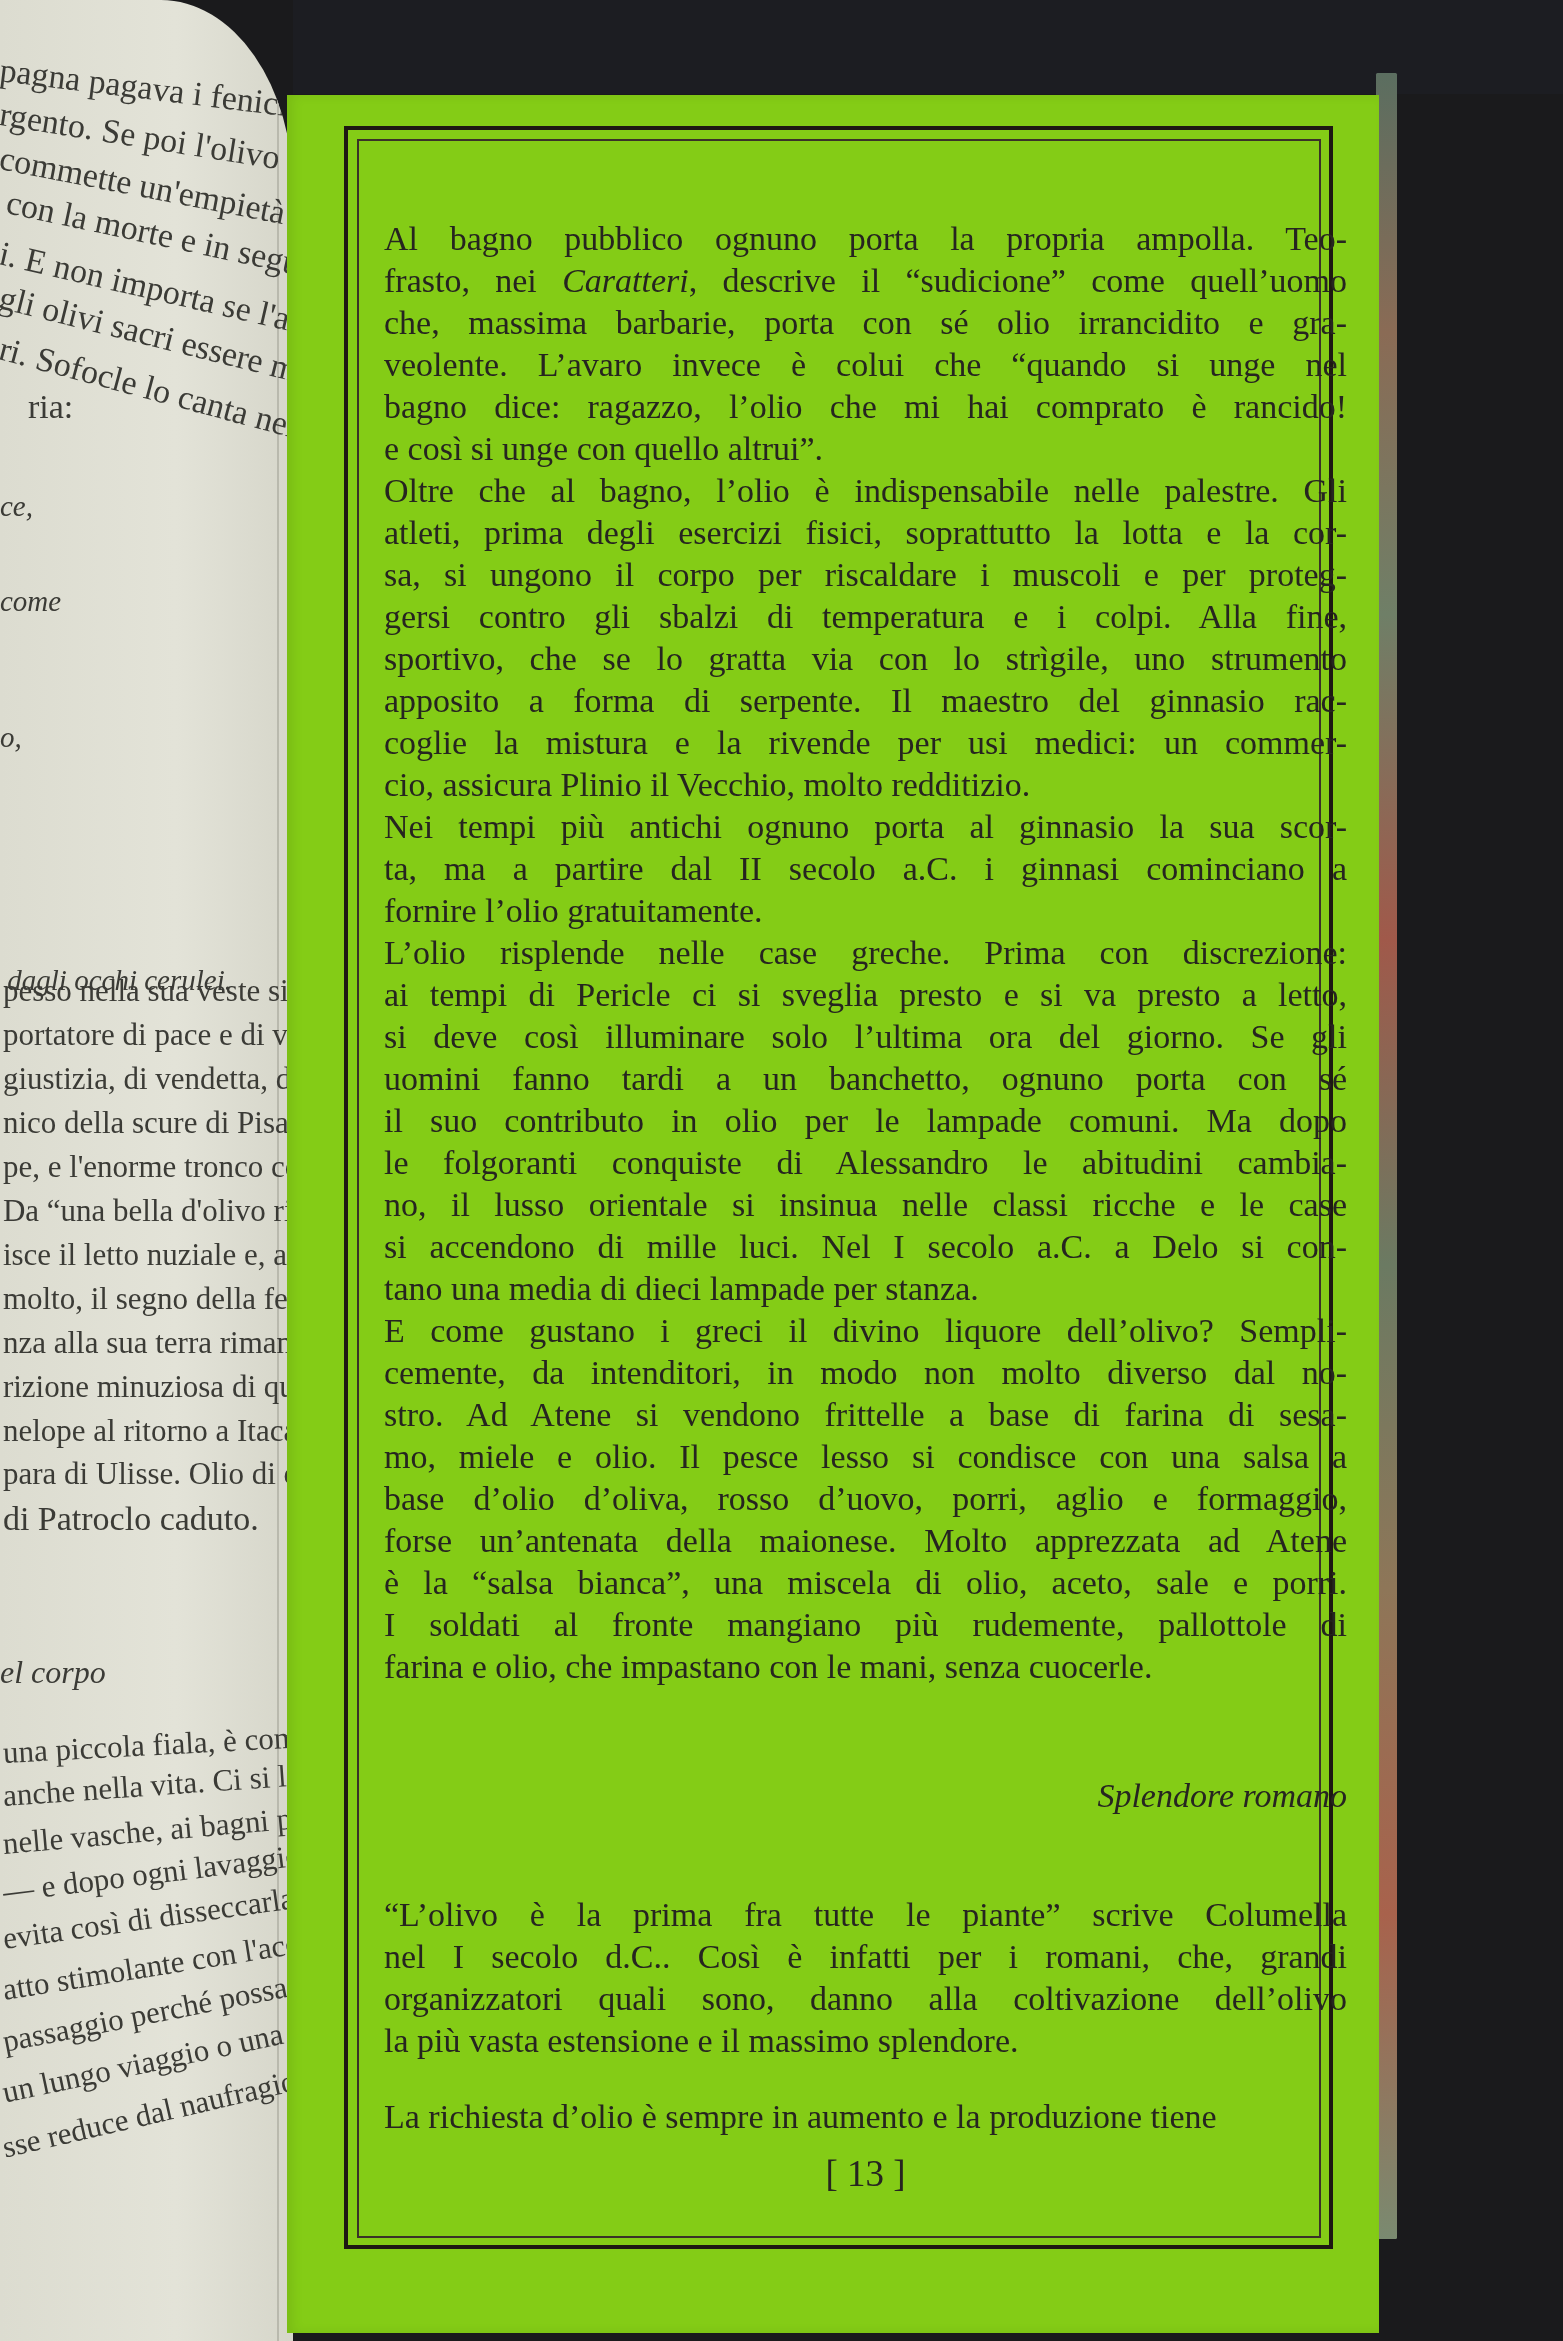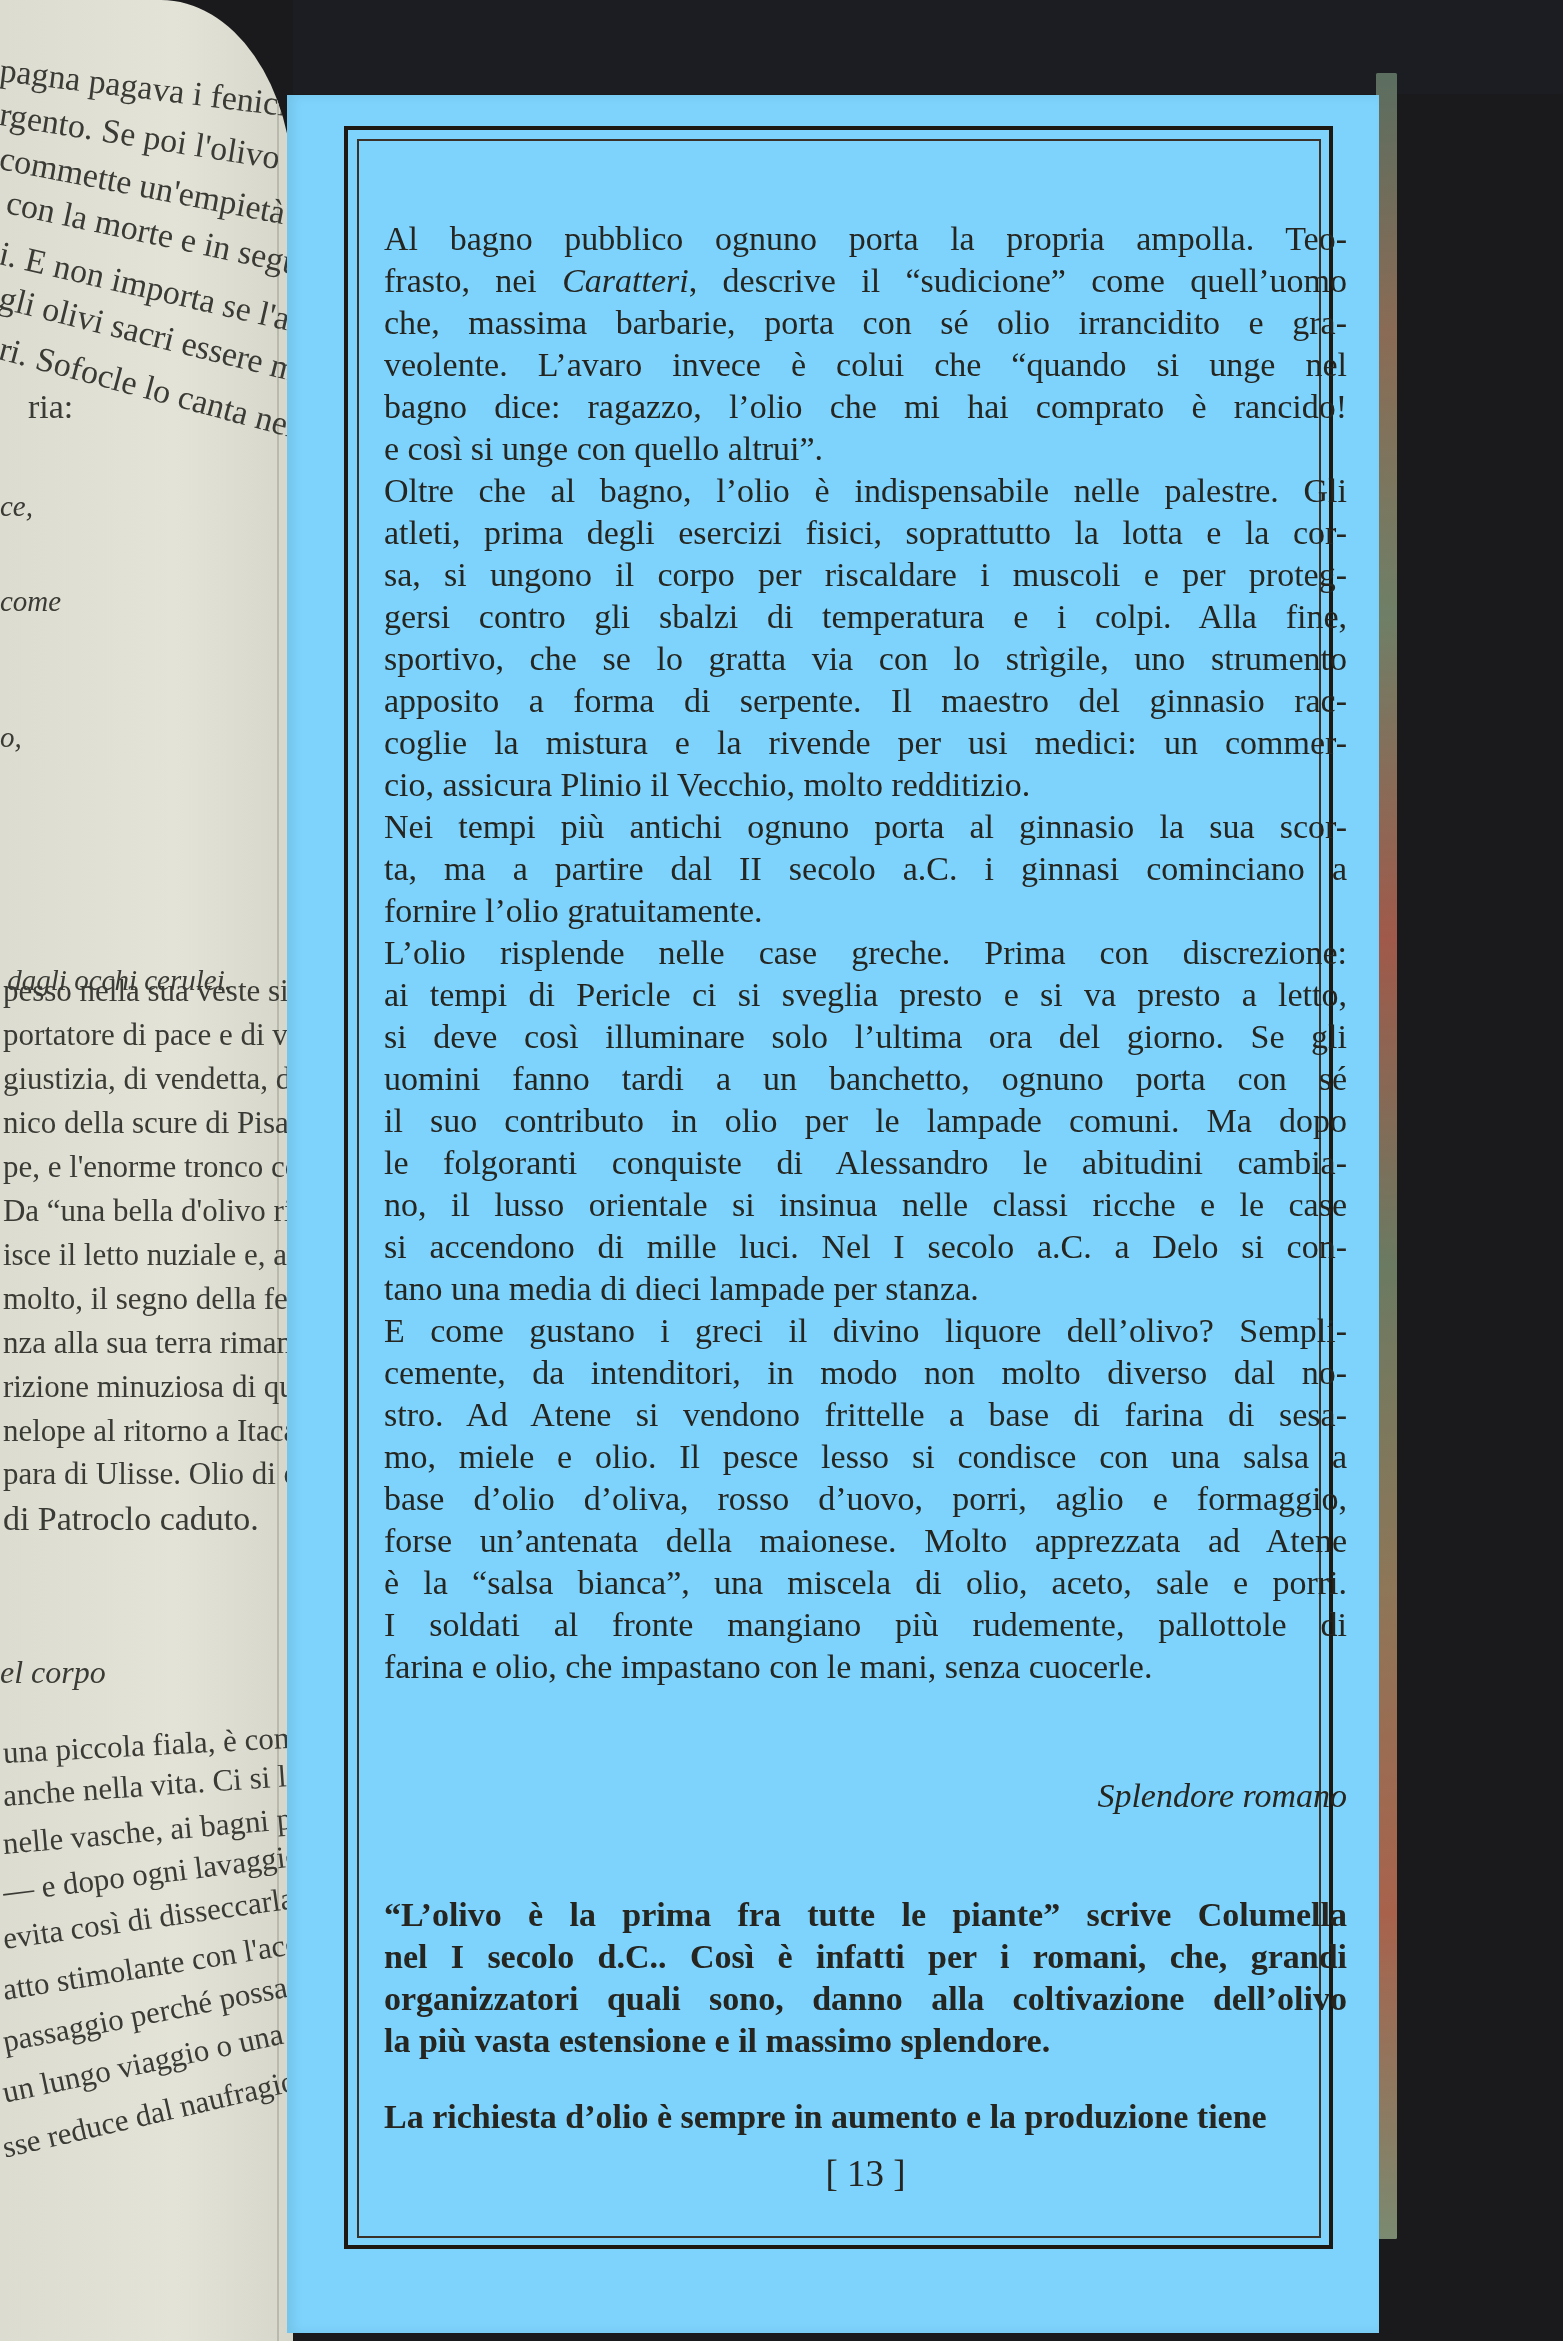--- a/index.html
+++ b/index.html
@@ -26,21 +26,21 @@
   .left-page .frame-arc {
     position:absolute; left:-29px; top:-44px; width:322px; height:410px;
     border-top:3.7px solid #2a2520; border-right:3.7px solid #2a2520;
     border-top-right-radius:161px 234px;
   }
   .lp-line { position:absolute; white-space:nowrap; color:#3b3b36; font-size:32px; transform-origin:left center; }
   .lp-italic { font-style:italic; }
   
   .right-page {
     position:absolute; left:287px; top:95px; width:1092px; height:2238px;
-    background:#7dd3fc; box-shadow:inset 5.9px 0 10.2px rgba(0,0,0,0.08);
+    background:#84cc16; box-shadow:inset 5.9px 0 10.2px rgba(0,0,0,0.08);
   }
   .outer-frame {
     position:absolute; left:57px; top:31px; width:981px; height:2115px;
     border:4.4px solid #1d1812;
   }
   .inner-frame {
     position:absolute; left:70px; top:44px; width:960px; height:2095px;
     border:2.2px solid #3a3228;
   }
   .text-block {
@@ -52,21 +52,21 @@
   .text-block .ln { display:block; text-align:justify; text-align-last:justify; white-space:nowrap; }
   .text-block .ln.last { text-align-last:left; }
   .section-title {
     position:absolute; left:97px; top:1682px; width:963px; text-align:right;
     font-style:italic; font-size:34px; color:#262520;
   }
   .text-block2 {
     position:absolute; left:97px; top:1765px; width:963px;
     color:#262520; font-size:34px; line-height:42px;
   }
-  .text-block2 .ln { display:block; text-align:justify; text-align-last:justify; white-space:nowrap;font-weight:bold; }
+  .text-block2 .ln { display:block; text-align:justify; text-align-last:justify; white-space:nowrap; }
   .text-block2 .ln.last { text-align-last:left; }
   .page-number {
     position:absolute; left:97px; top:2057px; width:963px; text-align:center;
     font-size:37px; color:#262520;
   }
   i.it { font-style:italic; }
 </style>
 </head>
 <body>
 

